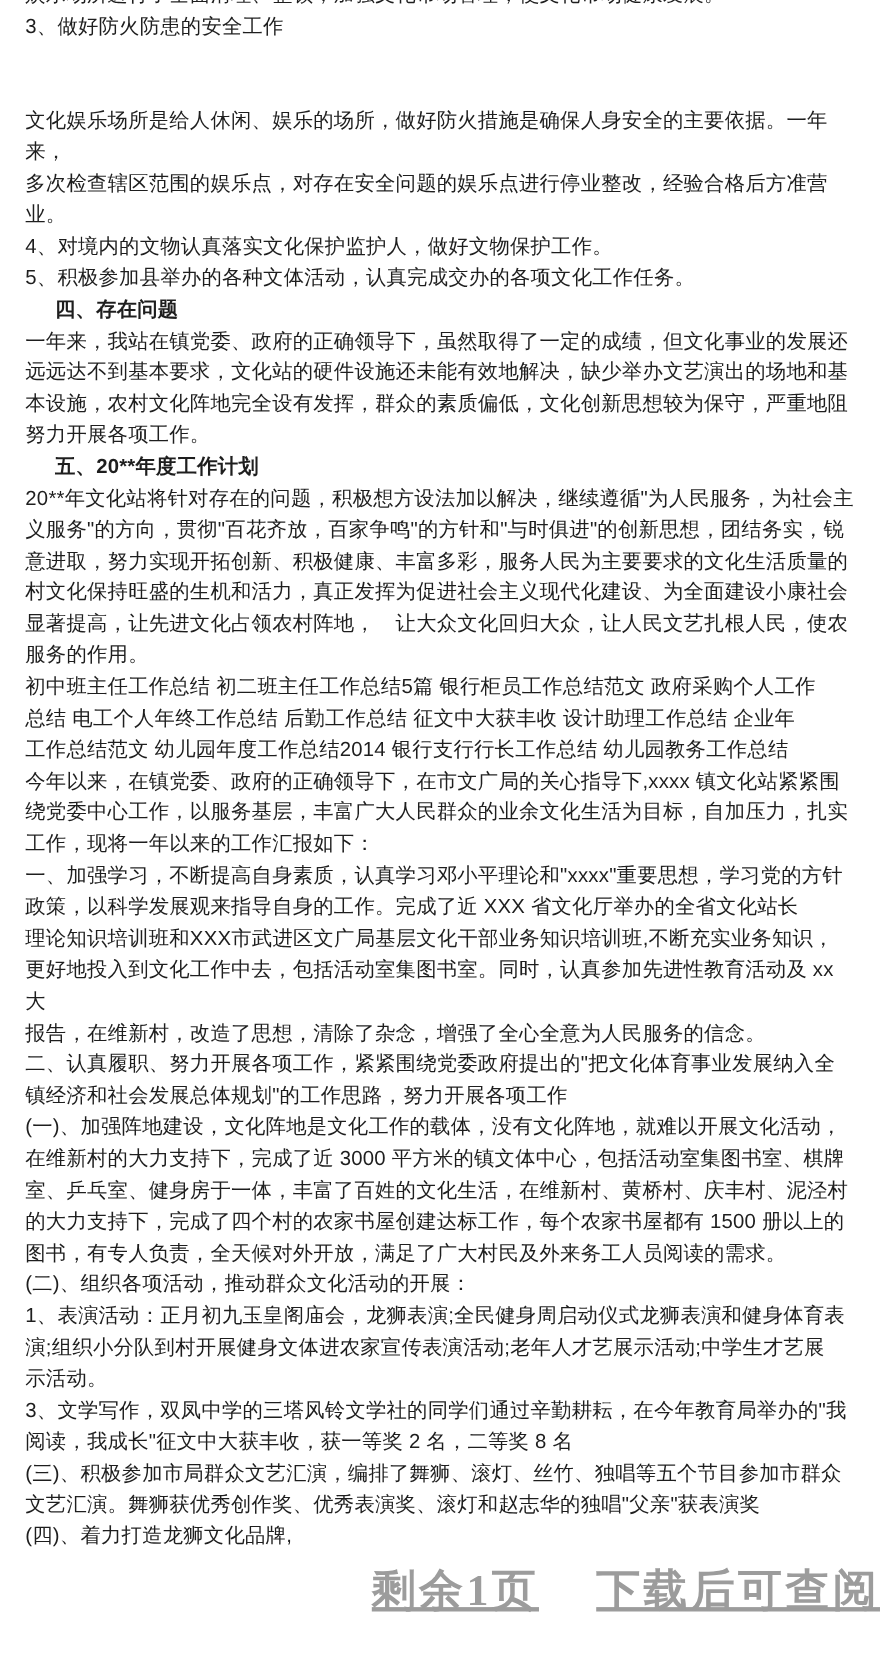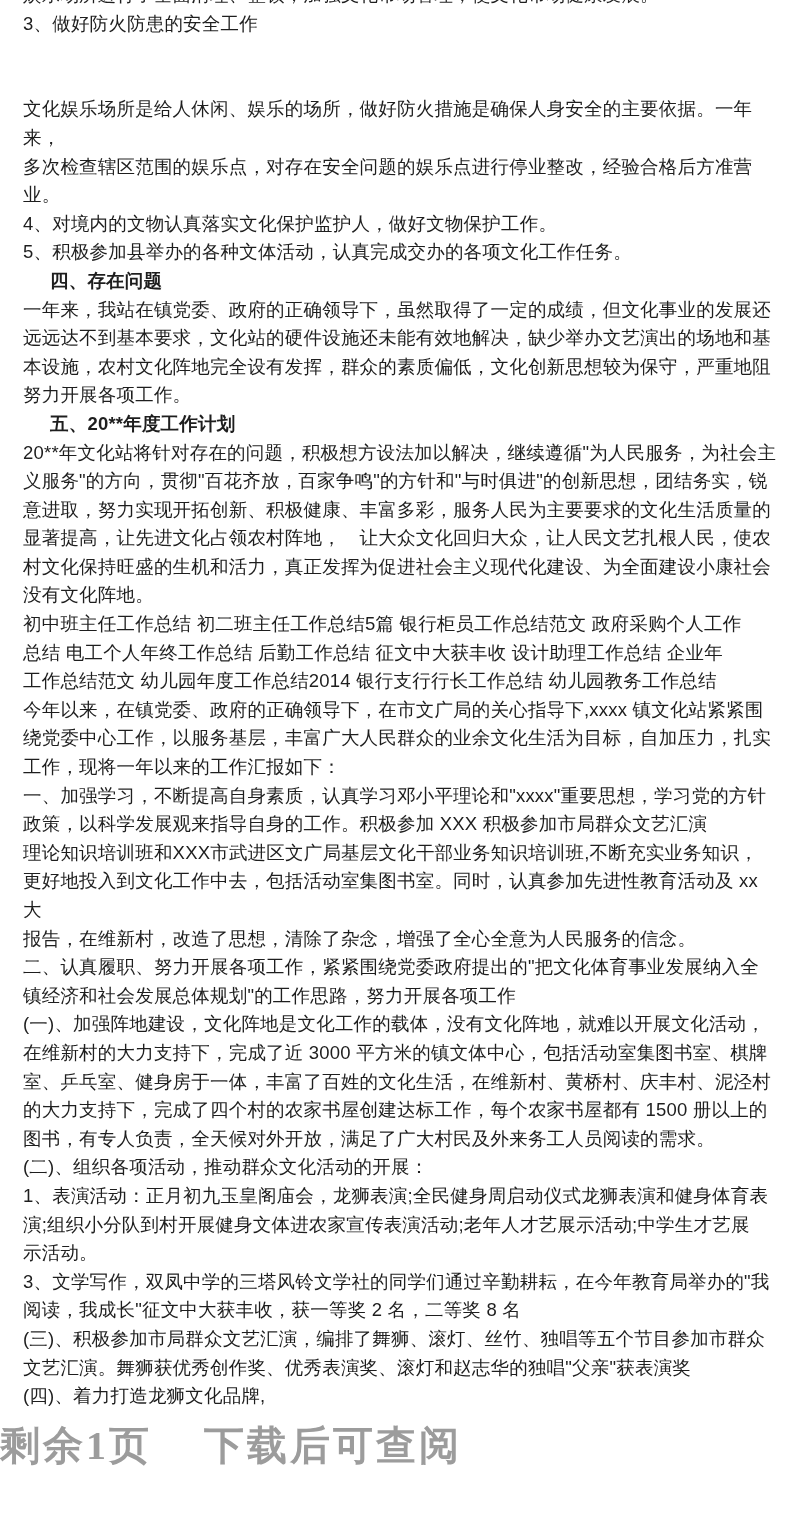--- a/index.html
+++ b/index.html
@@ -36,26 +36,27 @@
     margin-left: 27px;
   }
   .line.clipped {
     margin-top: -19px; 
   }
   .footer {
     position: absolute;
     left: 0;
     right: 0;
     top: 1418px;
-    text-align: left;
+    text-align: right;
     font-family: "Liberation Serif", serif;
     font-weight: bold;
     font-size: 40px;
     letter-spacing: 3px;
     color: #9c9c9c;
+    text-decoration: underline;
   }
   .footer .gap {
     display: inline-block;
     width: 52px;
   }
 </style>
 </head>
 <body>
 
 <div class="page">
@@ -71,31 +72,31 @@
       <div class="line">5、积极参加县举办的各种文体活动，认真完成交办的各项文化工作任务。</div>
       <div class="line bold">四、存在问题</div>
       <div class="line">一年来，我站在镇党委、政府的正确领导下，虽然取得了一定的成绩，但文化事业的发展还</div>
       <div class="line">远远达不到基本要求，文化站的硬件设施还未能有效地解决，缺少举办文艺演出的场地和基</div>
       <div class="line">本设施，农村文化阵地完全设有发挥，群众的素质偏低，文化创新思想较为保守，严重地阻</div>
       <div class="line">努力开展各项工作。</div>
       <div class="line bold">五、20**年度工作计划</div>
       <div class="line">20**年文化站将针对存在的问题，积极想方设法加以解决，继续遵循"为人民服务，为社会主</div>
       <div class="line">义服务"的方向，贯彻"百花齐放，百家争鸣"的方针和"与时俱进"的创新思想，团结务实，锐</div>
       <div class="line">意进取，努力实现开拓创新、积极健康、丰富多彩，服务人民为主要要求的文化生活质量的</div>
+      <div class="line">村文化保持旺盛的生机和活力，真正发挥为促进社会主义现代化建设、为全面建设小康社会</div>
       <div class="line">显著提高，让先进文化占领农村阵地，　让大众文化回归大众，让人民文艺扎根人民，使农</div>
-      <div class="line">村文化保持旺盛的生机和活力，真正发挥为促进社会主义现代化建设、为全面建设小康社会</div>
-      <div class="line">没有文化阵地。</div>
+      <div class="line">服务的作用。</div>
       <div class="line">初中班主任工作总结 初二班主任工作总结5篇 银行柜员工作总结范文 政府采购个人工作</div>
       <div class="line">总结 电工个人年终工作总结 后勤工作总结 征文中大获丰收 设计助理工作总结 企业年</div>
       <div class="line">工作总结范文 幼儿园年度工作总结2014 银行支行行长工作总结 幼儿园教务工作总结</div>
       <div class="line">今年以来，在镇党委、政府的正确领导下，在市文广局的关心指导下,xxxx 镇文化站紧紧围</div>
       <div class="line">绕党委中心工作，以服务基层，丰富广大人民群众的业余文化生活为目标，自加压力，扎实</div>
       <div class="line">工作，现将一年以来的工作汇报如下：</div>
       <div class="line">一、加强学习，不断提高自身素质，认真学习邓小平理论和"xxxx"重要思想，学习党的方针</div>
-      <div class="line">政策，以科学发展观来指导自身的工作。积极参加 XXX 积极参加市局群众文艺汇演</div>
+      <div class="line">政策，以科学发展观来指导自身的工作。完成了近 XXX 省文化厅举办的全省文化站长</div>
       <div class="line">理论知识培训班和XXX市武进区文广局基层文化干部业务知识培训班,不断充实业务知识，</div>
       <div class="line">更好地投入到文化工作中去，包括活动室集图书室。同时，认真参加先进性教育活动及 xx 大</div>
       <div class="line">报告，在维新村，改造了思想，清除了杂念，增强了全心全意为人民服务的信念。</div>
       <div class="line">二、认真履职、努力开展各项工作，紧紧围绕党委政府提出的"把文化体育事业发展纳入全</div>
       <div class="line">镇经济和社会发展总体规划"的工作思路，努力开展各项工作</div>
       <div class="line">(一)、加强阵地建设，文化阵地是文化工作的载体，没有文化阵地，就难以开展文化活动，</div>
       <div class="line">在维新村的大力支持下，完成了近 3000 平方米的镇文体中心，包括活动室集图书室、棋牌</div>
       <div class="line">室、乒乓室、健身房于一体，丰富了百姓的文化生活，在维新村、黄桥村、庆丰村、泥泾村</div>
       <div class="line">的大力支持下，完成了四个村的农家书屋创建达标工作，每个农家书屋都有 1500 册以上的</div>
       <div class="line">图书，有专人负责，全天候对外开放，满足了广大村民及外来务工人员阅读的需求。</div>

